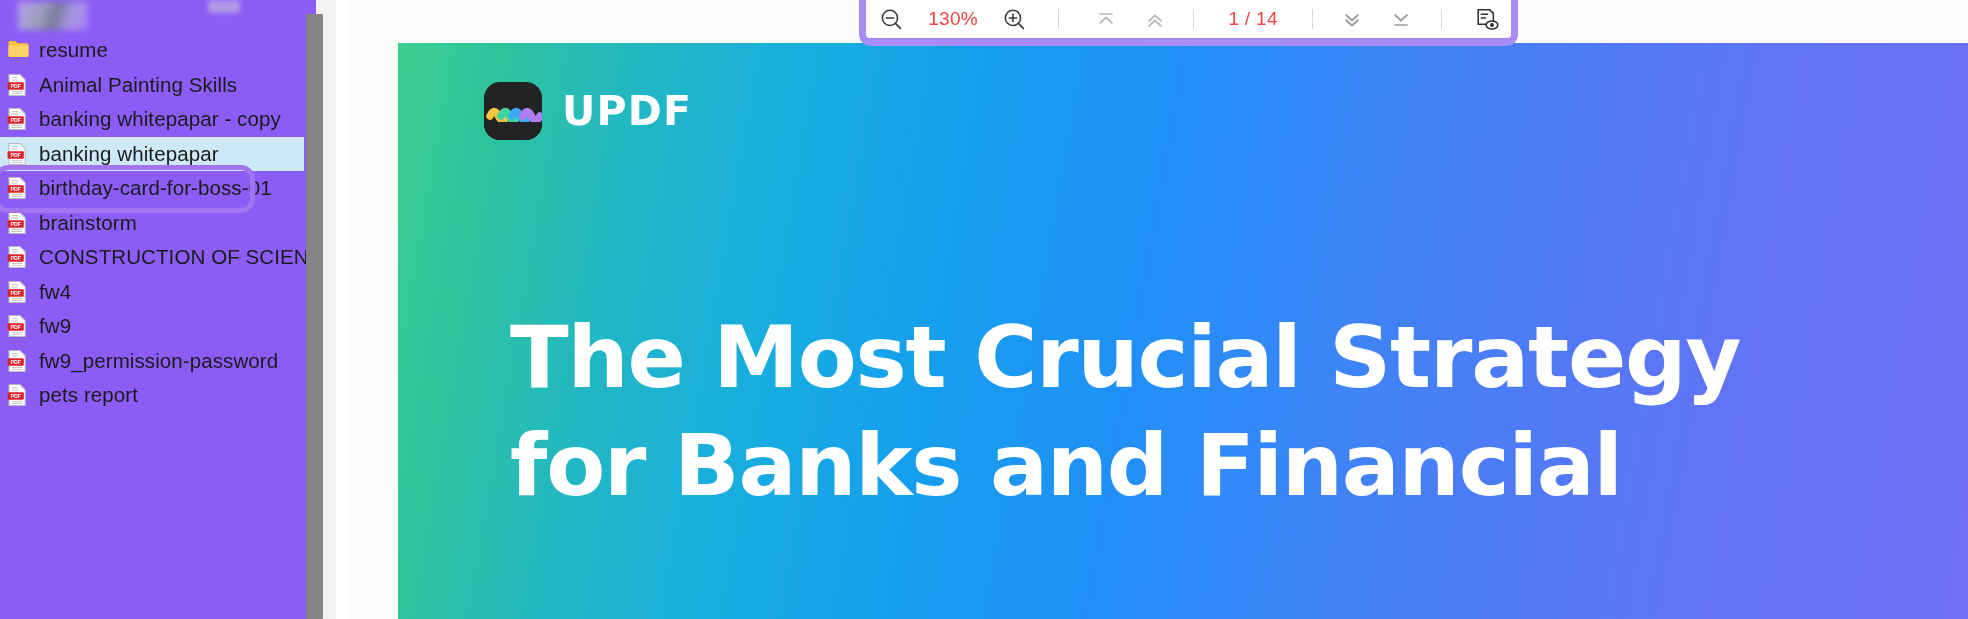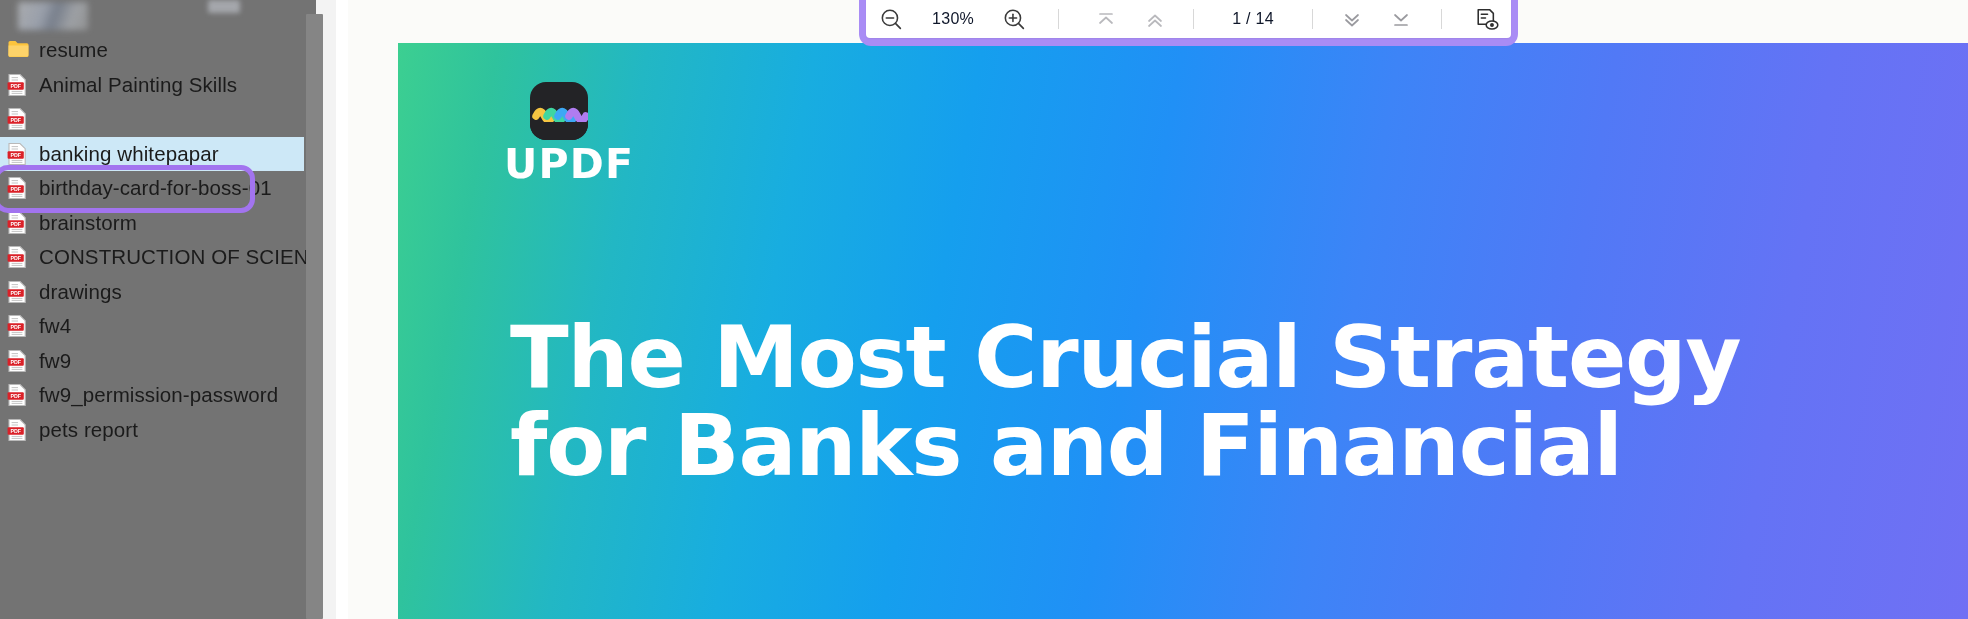--- a/index.html
+++ b/index.html
@@ -8,21 +8,21 @@
     overflow: hidden;
     background: #ffffff;
     font-family: "Liberation Sans", sans-serif;
   }
   #root { position: relative; width: 1968px; height: 619px; background:#fff; }
 
   
   #sidebar {
     position: absolute; left: 0; top: 0;
     width: 348px; height: 619px;
-    background: #737373;
+    background: #8b5cf6;
     overflow: hidden;
   }
   #blurred-header {
     position: absolute; left: 18px; top: 2px;
     width: 70px; height: 28px;
     background: linear-gradient(110deg,
         rgba(215,219,225,.55) 0%,
         rgba(160,167,180,.85) 35%,
         rgba(120,128,142,.9) 52%,
         rgba(200,206,214,.5) 75%,
@@ -90,21 +90,21 @@
         #18ade0 25%,
         #159fee 35%,
         #2090f6 47%,
         #3d84f7 60%,
         #5179f6 73%,
         #6473f5 86%,
         #7070f4 100%);
   }
   #logo-block {
     position: absolute; left: 86px; top: 39px;
-    display: flex; align-items: center; flex-direction: column;
+    display: flex; align-items: center;
   }
   #logo-mark {
     width: 58px; height: 58px; border-radius: 16px;
     background: #232326;
     position: relative; overflow: hidden;
     flex: 0 0 58px;
   }
   #logo-text {
     margin-left: 20px;
     color: #ffffff;
@@ -118,21 +118,21 @@
     left: 112px;
     color: #ffffff;
     font-family: "DejaVu Sans", sans-serif;
     font-weight: 700;
     font-size: 86px;
     letter-spacing: -1.2px;
     line-height: 1;
     white-space: nowrap;
   }
   #title-line1 { top: 271px; }
-  #title-line2 { top: 359px; }
+  #title-line2 { top: 379px; }
 
   
   #toolbar-annot {
     position: absolute; left: 859px; top: 0;
     width: 659px; height: 46px;
     border: 5px solid #a98cf5;
     border-top: none;
     border-radius: 0 0 12px 12px;
     background: #a98cf5;
     box-sizing: border-box;
@@ -143,21 +143,21 @@
     background: #ffffff;
     border-radius: 0 0 4px 4px;
     display: flex; align-items: center;
     box-shadow: 0 1px 2px rgba(0,0,0,.06);
   }
   .tb-btn {
     display: flex; align-items: center; justify-content: center;
     height: 38px;
   }
   .tb-label {
-    font-size: 16px; color: #0f172a; letter-spacing: .3px;
+    font-size: 19px; color: #ef4444; letter-spacing: .3px;
     font-family: "Liberation Sans", sans-serif;
     display: flex; align-items: center; justify-content: center;
   }
   .tb-sep {
     width: 1px; height: 20px; background: #d8d8d8; flex: 0 0 1px;
   }
   .tb-spacer { flex: 0 0 auto; }
 
   
   #file-annot {
@@ -201,20 +201,21 @@
         <div class="file-row">
           <span class="icon-wrap"><svg width="22" height="24" viewBox="0 0 22 24">
               <path d="M2 1.5 h11 l5.2 5.2 v15.8 h-16.2 z" fill="#ffffff" stroke="#b9b9b9" stroke-width="1.1"></path>
               <line x1="4.6" y1="4.6" x2="11" y2="4.6" stroke="#c4c4c4" stroke-width="1"></line>
               <line x1="4.6" y1="7" x2="11" y2="7" stroke="#c4c4c4" stroke-width="1"></line>
               <line x1="4.6" y1="18.4" x2="15.4" y2="18.4" stroke="#c4c4c4" stroke-width="1"></line>
               <line x1="4.6" y1="20.4" x2="15.4" y2="20.4" stroke="#c4c4c4" stroke-width="1"></line>
               <rect x="0.6" y="9.2" width="16.2" height="7.6" rx="1" fill="#da2128"></rect>
               <text x="8.7" y="15.1" font-size="5.3" font-family="Liberation Sans, sans-serif" font-weight="bold" fill="#ffffff" text-anchor="middle">PDF</text>
             </svg></span>
+          <span class="fname">banking whitepapar - copy</span>
         </div>
         <div class="file-row selected">
           <span class="icon-wrap"><svg width="22" height="24" viewBox="0 0 22 24">
               <path d="M2 1.5 h11 l5.2 5.2 v15.8 h-16.2 z" fill="#ffffff" stroke="#b9b9b9" stroke-width="1.1"></path>
               <line x1="4.6" y1="4.6" x2="11" y2="4.6" stroke="#c4c4c4" stroke-width="1"></line>
               <line x1="4.6" y1="7" x2="11" y2="7" stroke="#c4c4c4" stroke-width="1"></line>
               <line x1="4.6" y1="18.4" x2="15.4" y2="18.4" stroke="#c4c4c4" stroke-width="1"></line>
               <line x1="4.6" y1="20.4" x2="15.4" y2="20.4" stroke="#c4c4c4" stroke-width="1"></line>
               <rect x="0.6" y="9.2" width="16.2" height="7.6" rx="1" fill="#da2128"></rect>
               <text x="8.7" y="15.1" font-size="5.3" font-family="Liberation Sans, sans-serif" font-weight="bold" fill="#ffffff" text-anchor="middle">PDF</text>
@@ -249,32 +250,20 @@
           <span class="icon-wrap"><svg width="22" height="24" viewBox="0 0 22 24">
               <path d="M2 1.5 h11 l5.2 5.2 v15.8 h-16.2 z" fill="#ffffff" stroke="#b9b9b9" stroke-width="1.1"></path>
               <line x1="4.6" y1="4.6" x2="11" y2="4.6" stroke="#c4c4c4" stroke-width="1"></line>
               <line x1="4.6" y1="7" x2="11" y2="7" stroke="#c4c4c4" stroke-width="1"></line>
               <line x1="4.6" y1="18.4" x2="15.4" y2="18.4" stroke="#c4c4c4" stroke-width="1"></line>
               <line x1="4.6" y1="20.4" x2="15.4" y2="20.4" stroke="#c4c4c4" stroke-width="1"></line>
               <rect x="0.6" y="9.2" width="16.2" height="7.6" rx="1" fill="#da2128"></rect>
               <text x="8.7" y="15.1" font-size="5.3" font-family="Liberation Sans, sans-serif" font-weight="bold" fill="#ffffff" text-anchor="middle">PDF</text>
             </svg></span>
           <span class="fname">CONSTRUCTION OF SCIENCE</span>
-        </div>
-        <div class="file-row">
-          <span class="icon-wrap"><svg width="22" height="24" viewBox="0 0 22 24">
-              <path d="M2 1.5 h11 l5.2 5.2 v15.8 h-16.2 z" fill="#ffffff" stroke="#b9b9b9" stroke-width="1.1"></path>
-              <line x1="4.6" y1="4.6" x2="11" y2="4.6" stroke="#c4c4c4" stroke-width="1"></line>
-              <line x1="4.6" y1="7" x2="11" y2="7" stroke="#c4c4c4" stroke-width="1"></line>
-              <line x1="4.6" y1="18.4" x2="15.4" y2="18.4" stroke="#c4c4c4" stroke-width="1"></line>
-              <line x1="4.6" y1="20.4" x2="15.4" y2="20.4" stroke="#c4c4c4" stroke-width="1"></line>
-              <rect x="0.6" y="9.2" width="16.2" height="7.6" rx="1" fill="#da2128"></rect>
-              <text x="8.7" y="15.1" font-size="5.3" font-family="Liberation Sans, sans-serif" font-weight="bold" fill="#ffffff" text-anchor="middle">PDF</text>
-            </svg></span>
-          <span class="fname">drawings</span>
         </div>
         <div class="file-row">
           <span class="icon-wrap"><svg width="22" height="24" viewBox="0 0 22 24">
               <path d="M2 1.5 h11 l5.2 5.2 v15.8 h-16.2 z" fill="#ffffff" stroke="#b9b9b9" stroke-width="1.1"></path>
               <line x1="4.6" y1="4.6" x2="11" y2="4.6" stroke="#c4c4c4" stroke-width="1"></line>
               <line x1="4.6" y1="7" x2="11" y2="7" stroke="#c4c4c4" stroke-width="1"></line>
               <line x1="4.6" y1="18.4" x2="15.4" y2="18.4" stroke="#c4c4c4" stroke-width="1"></line>
               <line x1="4.6" y1="20.4" x2="15.4" y2="20.4" stroke="#c4c4c4" stroke-width="1"></line>
               <rect x="0.6" y="9.2" width="16.2" height="7.6" rx="1" fill="#da2128"></rect>
               <text x="8.7" y="15.1" font-size="5.3" font-family="Liberation Sans, sans-serif" font-weight="bold" fill="#ffffff" text-anchor="middle">PDF</text>

